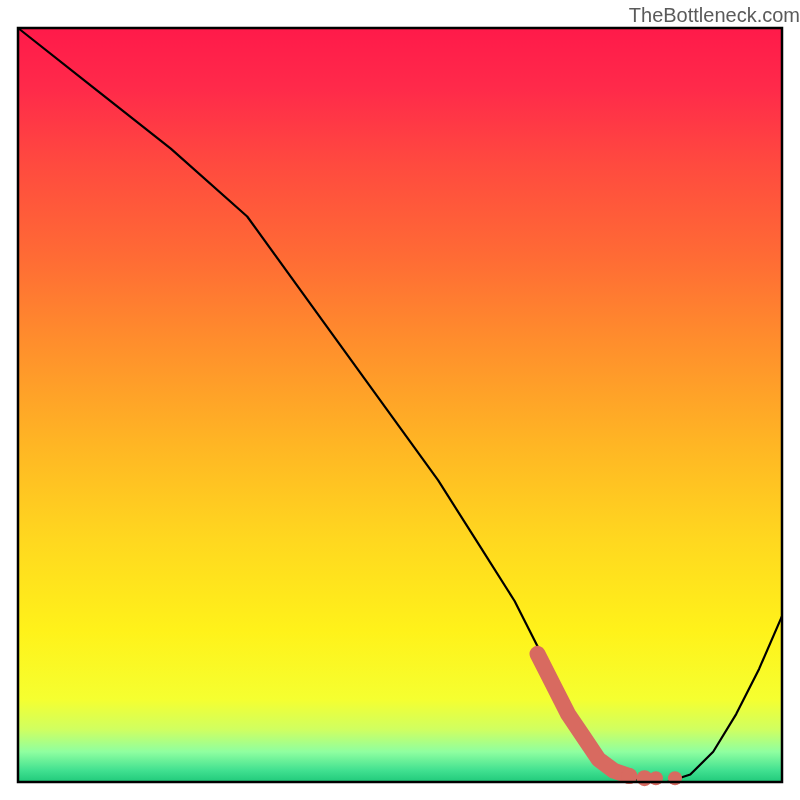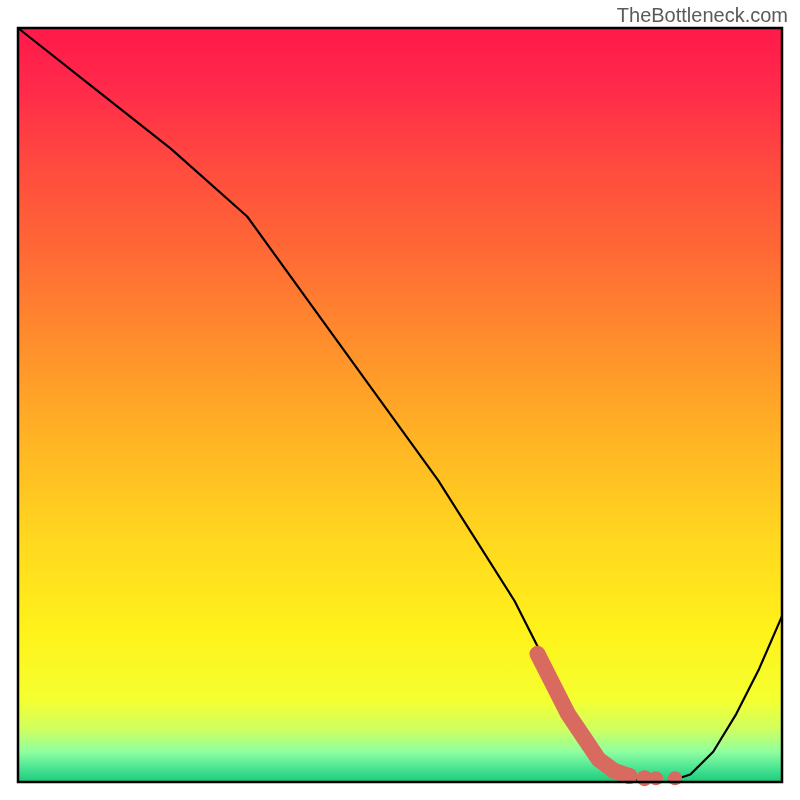--- a/index.html
+++ b/index.html
@@ -10,21 +10,21 @@
   }
   .chart-container {
     position: relative;
     width: 800px;
     height: 800px;
     background: #ffffff;
   }
   .watermark {
     position: absolute;
     top: 4px;
-    right: 12px;
+    right: 0;
     color: #5a5a5a;
     font-size: 20px;
     font-weight: 500;
     z-index: 5;
   }
   svg {
     display: block;
   }
 </style>
 </head>

